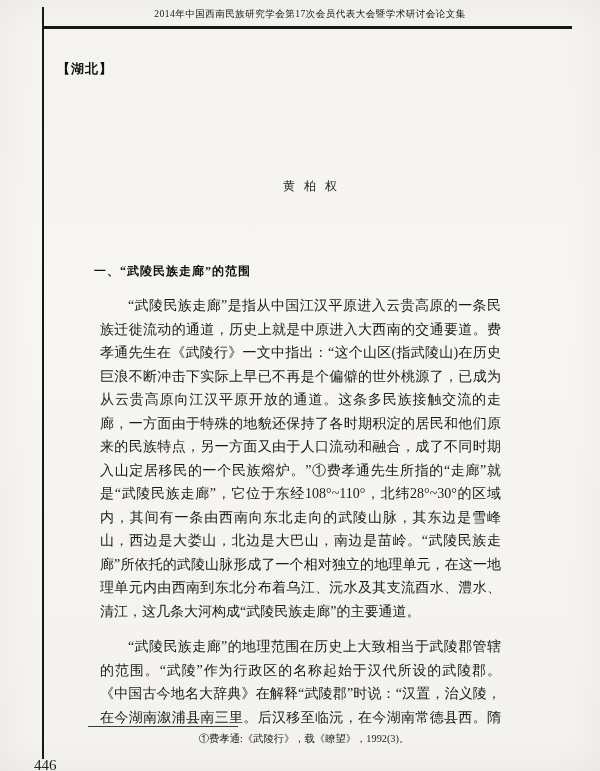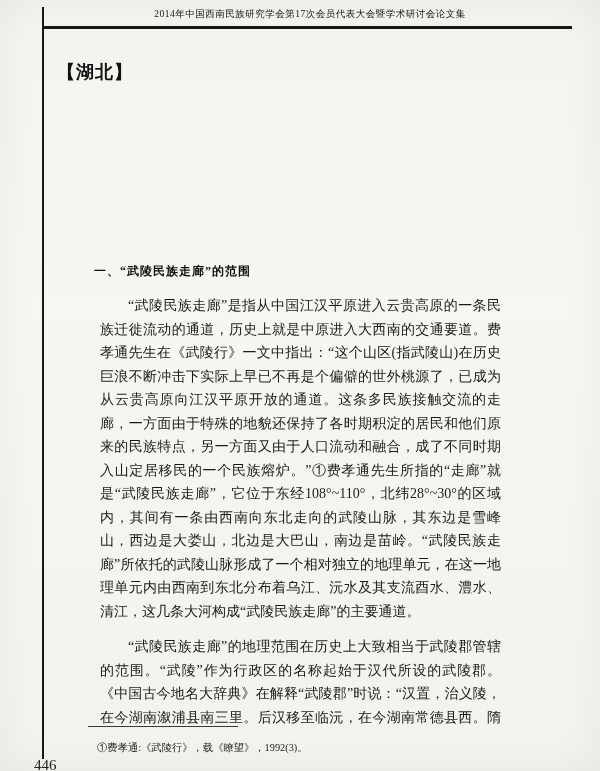--- a/index.html
+++ b/index.html
@@ -42,21 +42,21 @@
     top: 7px;
     left: 42px;
     width: 2px;
     height: 752px;
     background: #171717;
   }
   .region-label {
     position: absolute;
     top: 60px;
     left: 57px;
-    font-size: 18px;
+    font-size: 13px;
     font-weight: bold;
     letter-spacing: 1px;
     color: #111;
   }
   .article-title {
     position: absolute;
     top: 126px;
     left: 60px;
     right: 40px;
     text-align: center;
@@ -112,24 +112,25 @@
     height: 1px;
     background: #3a3a3a;
   }
   .footnotes {
     position: absolute;
     top: 730px;
     left: 88px;
     width: 432px;
   }
   .footnote-line {
-    margin: 9px;
+    margin: 0;
     font-size: 10.3px;
     line-height: 18.5px;
     color: #222;
+    text-align: center;
   }
   .page-number {
     position: absolute;
     top: 757px;
     left: 34px;
     font-size: 15px;
     color: #1f1f1f;
   }
 </style>
 </head>
@@ -138,20 +139,21 @@
 <div class="page">
 
   <div class="running-header">2014年中国西南民族研究学会第17次会员代表大会暨学术研讨会论文集</div>
 
   <div class="rule-top"></div>
   <div class="rule-left"></div>
 
   <div class="region-label">【湖北】</div>
 
 
+  <div class="article-author">黄柏权</div>
 
   <h2 class="section-heading">一、“武陵民族走廊”的范围</h2>
 
   <div class="body-block">
     <p class="body-para">“武陵民族走廊”是指从中国江汉平原进入云贵高原的一条民族迁徙流动的通道，历史上就是中原进入大西南的交通要道。费孝通先生在《武陵行》一文中指出：“这个山区(指武陵山)在历史巨浪不断冲击下实际上早已不再是个偏僻的世外桃源了，已成为从云贵高原向江汉平原开放的通道。这条多民族接触交流的走廊，一方面由于特殊的地貌还保持了各时期积淀的居民和他们原来的民族特点，另一方面又由于人口流动和融合，成了不同时期入山定居移民的一个民族熔炉。”①费孝通先生所指的“走廊”就是“武陵民族走廊”，它位于东经108°~110°，北纬28°~30°的区域内，其间有一条由西南向东北走向的武陵山脉，其东边是雪峰山，西边是大娄山，北边是大巴山，南边是苗岭。“武陵民族走廊”所依托的武陵山脉形成了一个相对独立的地理单元，在这一地理单元内由西南到东北分布着乌江、沅水及其支流酉水、澧水、清江，这几条大河构成“武陵民族走廊”的主要通道。</p>
     <p class="body-para">“武陵民族走廊”的地理范围在历史上大致相当于武陵郡管辖的范围。“武陵”作为行政区的名称起始于汉代所设的武陵郡。《中国古今地名大辞典》在解释“武陵郡”时说：“汉置，治义陵，在今湖南溆浦县南三里。后汉移至临沅，在今湖南常德县西。隋初废，寻复置移今常德县治。唐置朗州，寻仍曰武陵郡，后又为朗州。宋曰朗州武陵郡，寻升鼎州。”②《辞海》在释“武陵”词条时说：“郡名。汉高帝置。治所在义陵(今湖南溆浦南)。辖境相当今湖北长阳、五峰、鹤峰、来凤等县，湖南沅江</p>
   </div>
 
   <div class="footnote-rule"></div>
 

